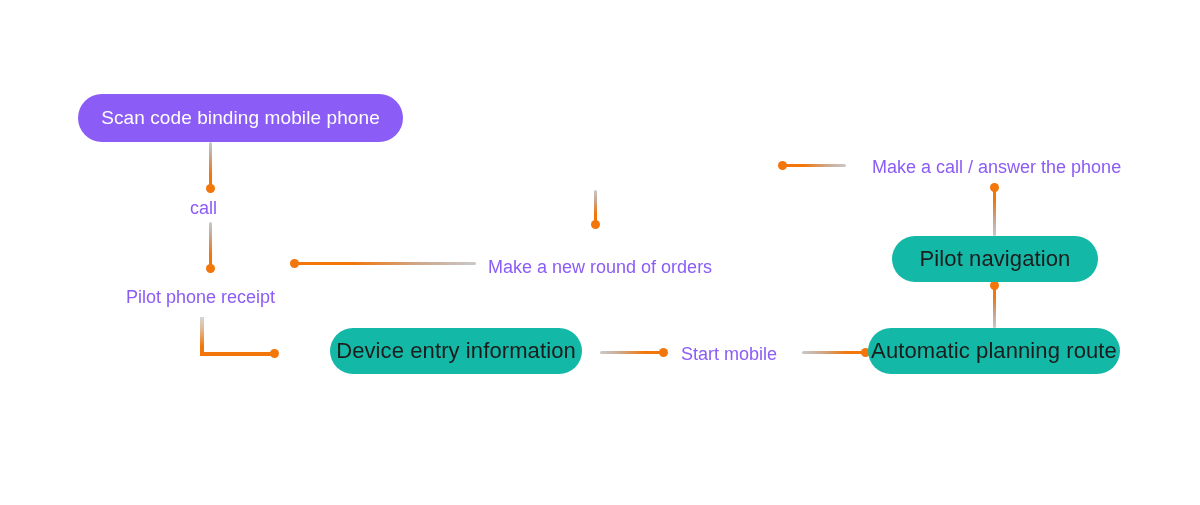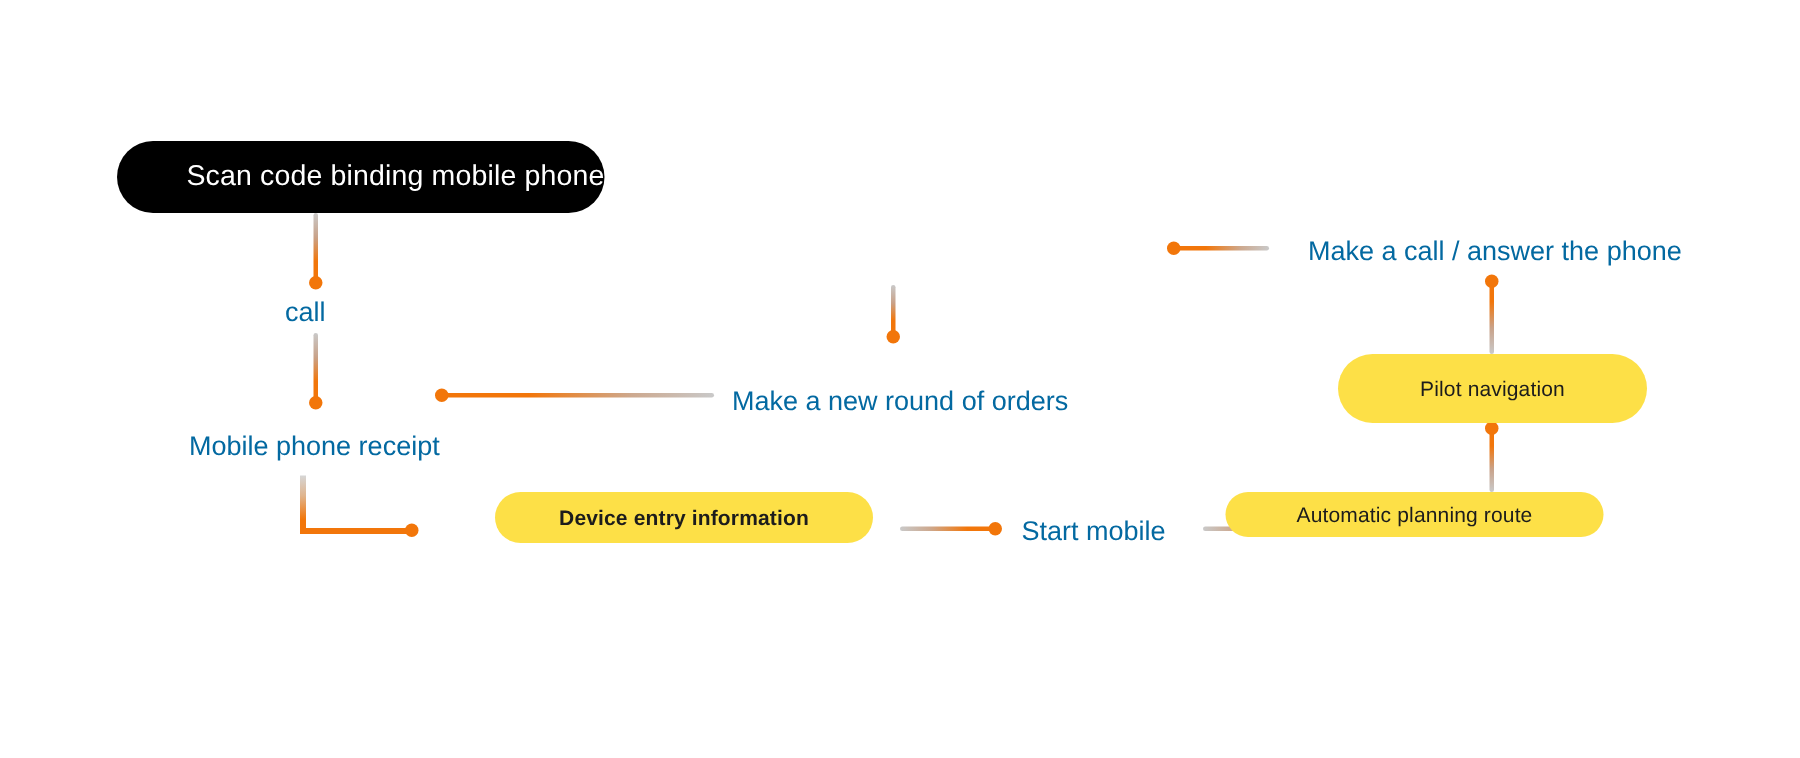--- a/index.html
+++ b/index.html
@@ -24,37 +24,36 @@
     position: absolute;
     display: flex;
     align-items: center;
     justify-content: center;
     border-radius: 999px;
     white-space: nowrap;
     box-sizing: border-box;
     letter-spacing: 0.1px;
   }
   .pill-dark {
-    background: #000000;
+    background: #8b5cf6;
     color: #ffffff;
     font-size: 19px;
     font-weight: 400;
-    justify-content: flex-end;
   }
   .pill-orange {
-    background: #fde047;
+    background: #14b8a6;
     color: #1c1c1c;
-    font-size: 14px;
+    font-size: 22px;
     font-weight: 400;
   }
 
   
   .label {
     position: absolute;
-    color: #0369a1;
+    color: #8b5cf6;
     font-size: 18px;
     white-space: nowrap;
     line-height: 1;
   }
 
   
   .conn {
     position: absolute;
   }
   
@@ -137,33 +136,33 @@
   <div class="conn conn-h-dot-right" style="left:802px; top:351px; width:66px;"></div>
   <div class="dot" style="left:861px; top:348px;"></div>
 
   <div class="pill pill-dark" style="left:78px; top:94px; width:325px; height:48px;">
     <span>Scan code binding mobile phone</span>
   </div>
 
 
   <div class="label" style="left:190px; top:199px;"><span>call</span></div>
 
-  <div class="label" style="left:126px; top:288px;"><span>Mobile phone receipt</span></div>
+  <div class="label" style="left:126px; top:288px;"><span>Pilot phone receipt</span></div>
 
   <div class="label" style="left:488px; top:258px;"><span>Make a new round of orders</span></div>
 
   <div class="label" style="left:872px; top:158px;"><span>Make a call / answer the phone</span></div>
 
   <div class="label" style="left:681px; top:345px;"><span>Start mobile</span></div>
 
-  <div class="pill pill-orange" style="left:330px; top:328px; width:252px; height:34px;font-weight:bold;">
+  <div class="pill pill-orange" style="left:330px; top:328px; width:252px; height:46px;">
     <span>Device entry information</span>
   </div>
 
   <div class="pill pill-orange" style="left:892px; top:236px; width:206px; height:46px;">
     <span>Pilot navigation</span>
   </div>
 
-  <div class="pill pill-orange" style="left:817px; top:328px; width:252px; height:30px;">
+  <div class="pill pill-orange" style="left:868px; top:328px; width:252px; height:46px;">
     <span>Automatic planning route</span>
   </div>
 
 </div>
 
 </body></html>

